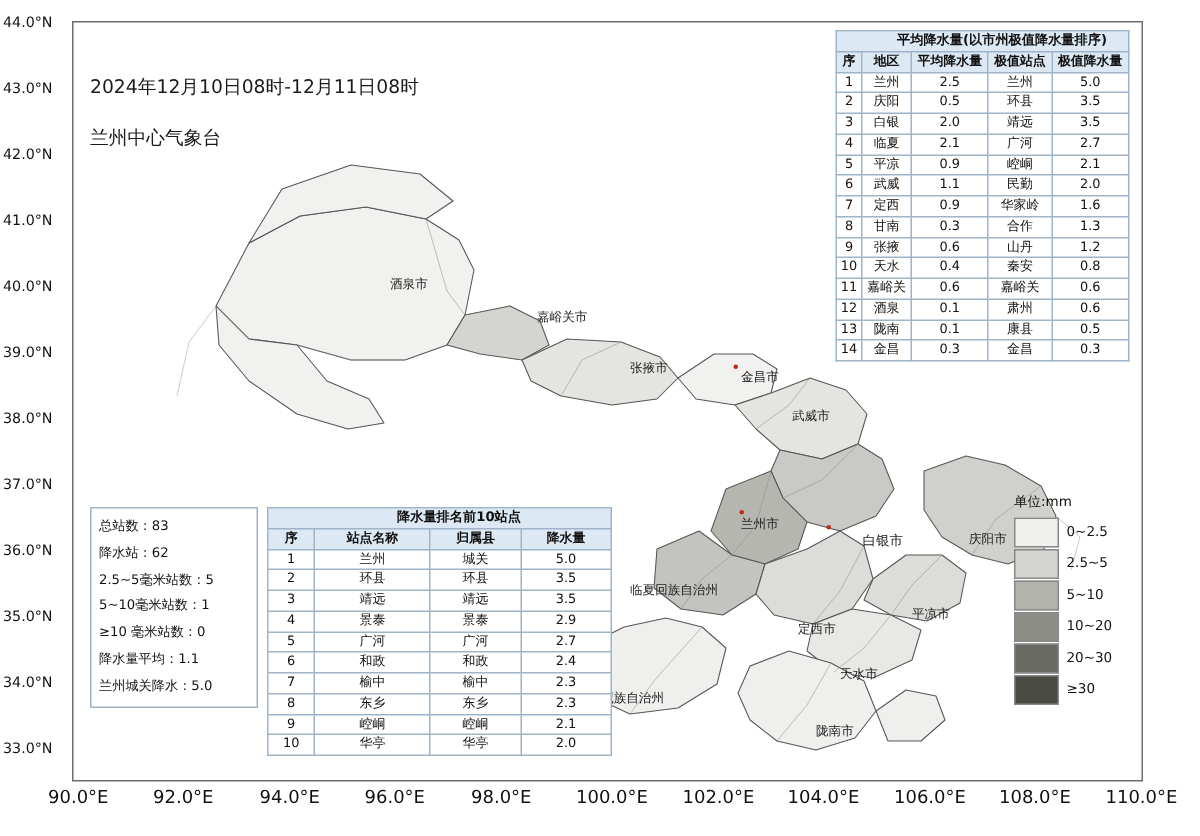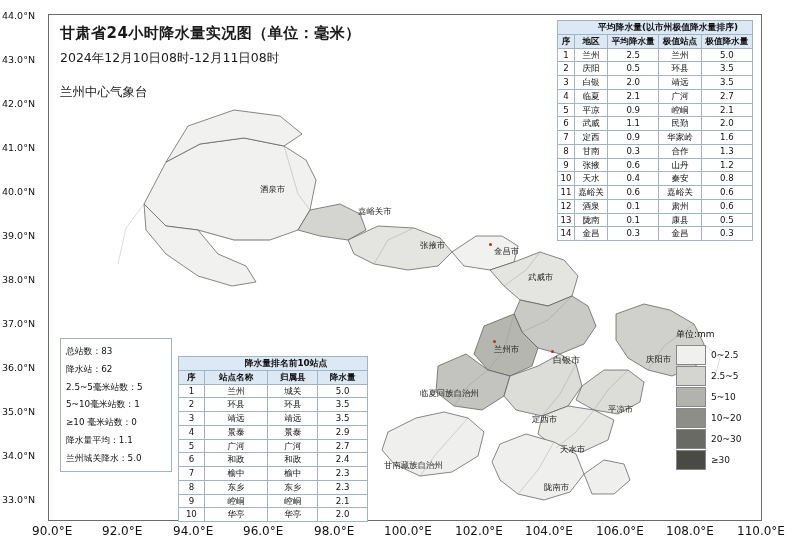--- a/index.html
+++ b/index.html
@@ -27,33 +27,33 @@
   .rt{position:absolute;left:557px;top:20px;}
   .rt table{width:196px;}
 
   
   .statbox{position:absolute;left:60px;top:338px;width:112px;border:1px solid #9fb4c9;background:#fff;
            font-size:8.8px;color:#111;padding:4px 5px;box-sizing:border-box;line-height:2.02;}
   .statbox div{white-space:nowrap;}
 
   
   .t10{position:absolute;left:178px;top:338px;}
-  .t10 table{width:190px;margin-top:18px;}
+  .t10 table{width:230px;}
 
   
   .legend{position:absolute;left:676px;top:328px;width:74px;}
   .legend .unit{font-size:9px;color:#111;margin-bottom:3px;text-align:left;}
   .legend .row{display:flex;align-items:center;height:21px;}
   .legend .sw{width:30px;height:20px;border:1px solid #888;box-sizing:border-box;}
   .legend .lb{font-size:9px;color:#111;margin-left:5px;white-space:nowrap;}
 
   
   .mapwrap{position:absolute;left:48px;top:14px;width:712px;height:505px;}
   .maplabel{position:absolute;font-size:8.4px;color:#1d1d1d;white-space:nowrap;}
-  .maplabel.big{font-size:9px;}
+  .maplabel.big{font-size:9px;margin-left:22px;}
   .citydot{position:absolute;width:3px;height:3px;background:#c02a1c;border-radius:50%;}
 </style>
 </head>
 <body>
 
 <div id="root">
 
   <div class="frame"></div>
 
   <div class="ytick" style="top:10px">44.0°N</div>
@@ -142,21 +142,20 @@
     <div class="maplabel big" style="left:505px;top:340px">白银市</div>
     <div class="maplabel" style="left:598px;top:340px">庆阳市</div>
     <div class="maplabel" style="left:372px;top:374px">临夏回族自治州</div>
     <div class="maplabel" style="left:484px;top:400px">定西市</div>
     <div class="maplabel" style="left:560px;top:390px">平凉市</div>
     <div class="maplabel" style="left:512px;top:430px">天水市</div>
     <div class="maplabel" style="left:336px;top:446px">甘南藏族自治州</div>
     <div class="maplabel" style="left:496px;top:468px">陇南市</div>
   </div>
 
-  <div class="title">甘肃省24小时降水量实况图（单位：毫米）</div>
   <div class="subtitle">2024年12月10日08时-12月11日08时</div>
   <div class="org">兰州中心气象台</div>
 
   <div class="rt">
     <table class="tbl">
       <tbody>
           <tr>
             <td class="cap" colspan="5">平均降水量(以市州极值降水量排序)</td>
           </tr>
       <tr>

